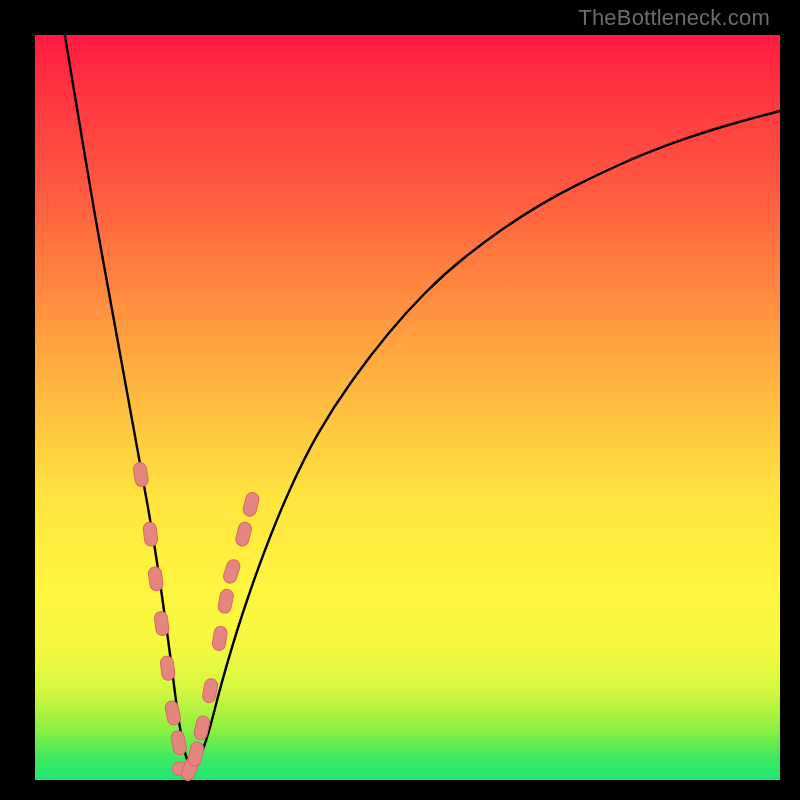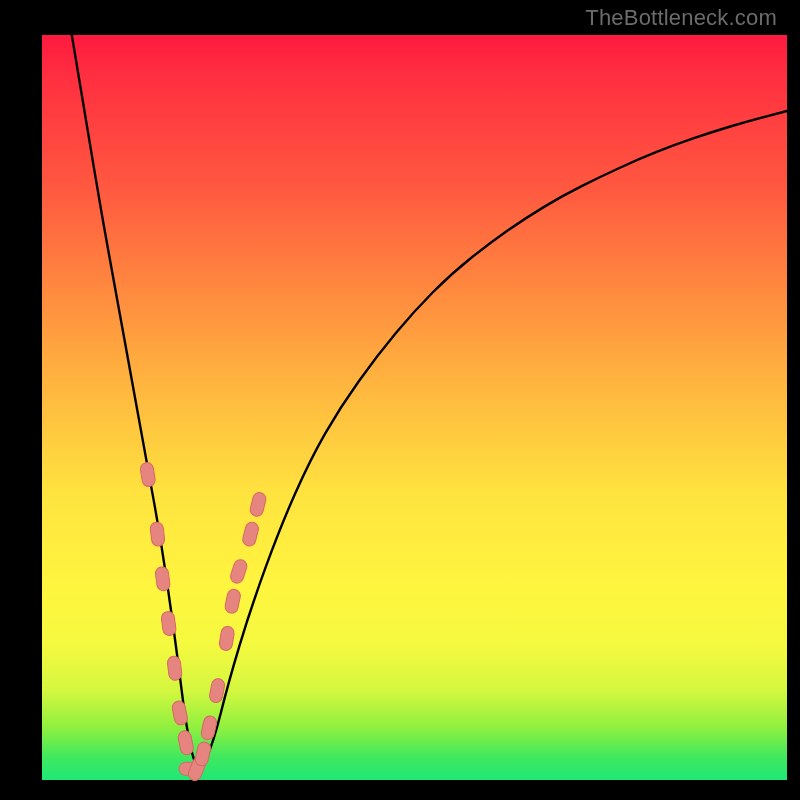--- a/index.html
+++ b/index.html
@@ -6,21 +6,21 @@
     margin: 0;
     padding: 0;
     width: 800px;
     height: 800px;
     background: #000;
     overflow: hidden;
     font-family: Arial, Helvetica, sans-serif;
   }
   .frame {
     position: absolute;
-    left: 7px;
+    left: 0;
     top: 0;
     width: 784px;
     height: 800px;
     background: #000;
   }
   .plot-area {
     position: absolute;
     left: 35px;
     top: 35px;
     width: 745px;

